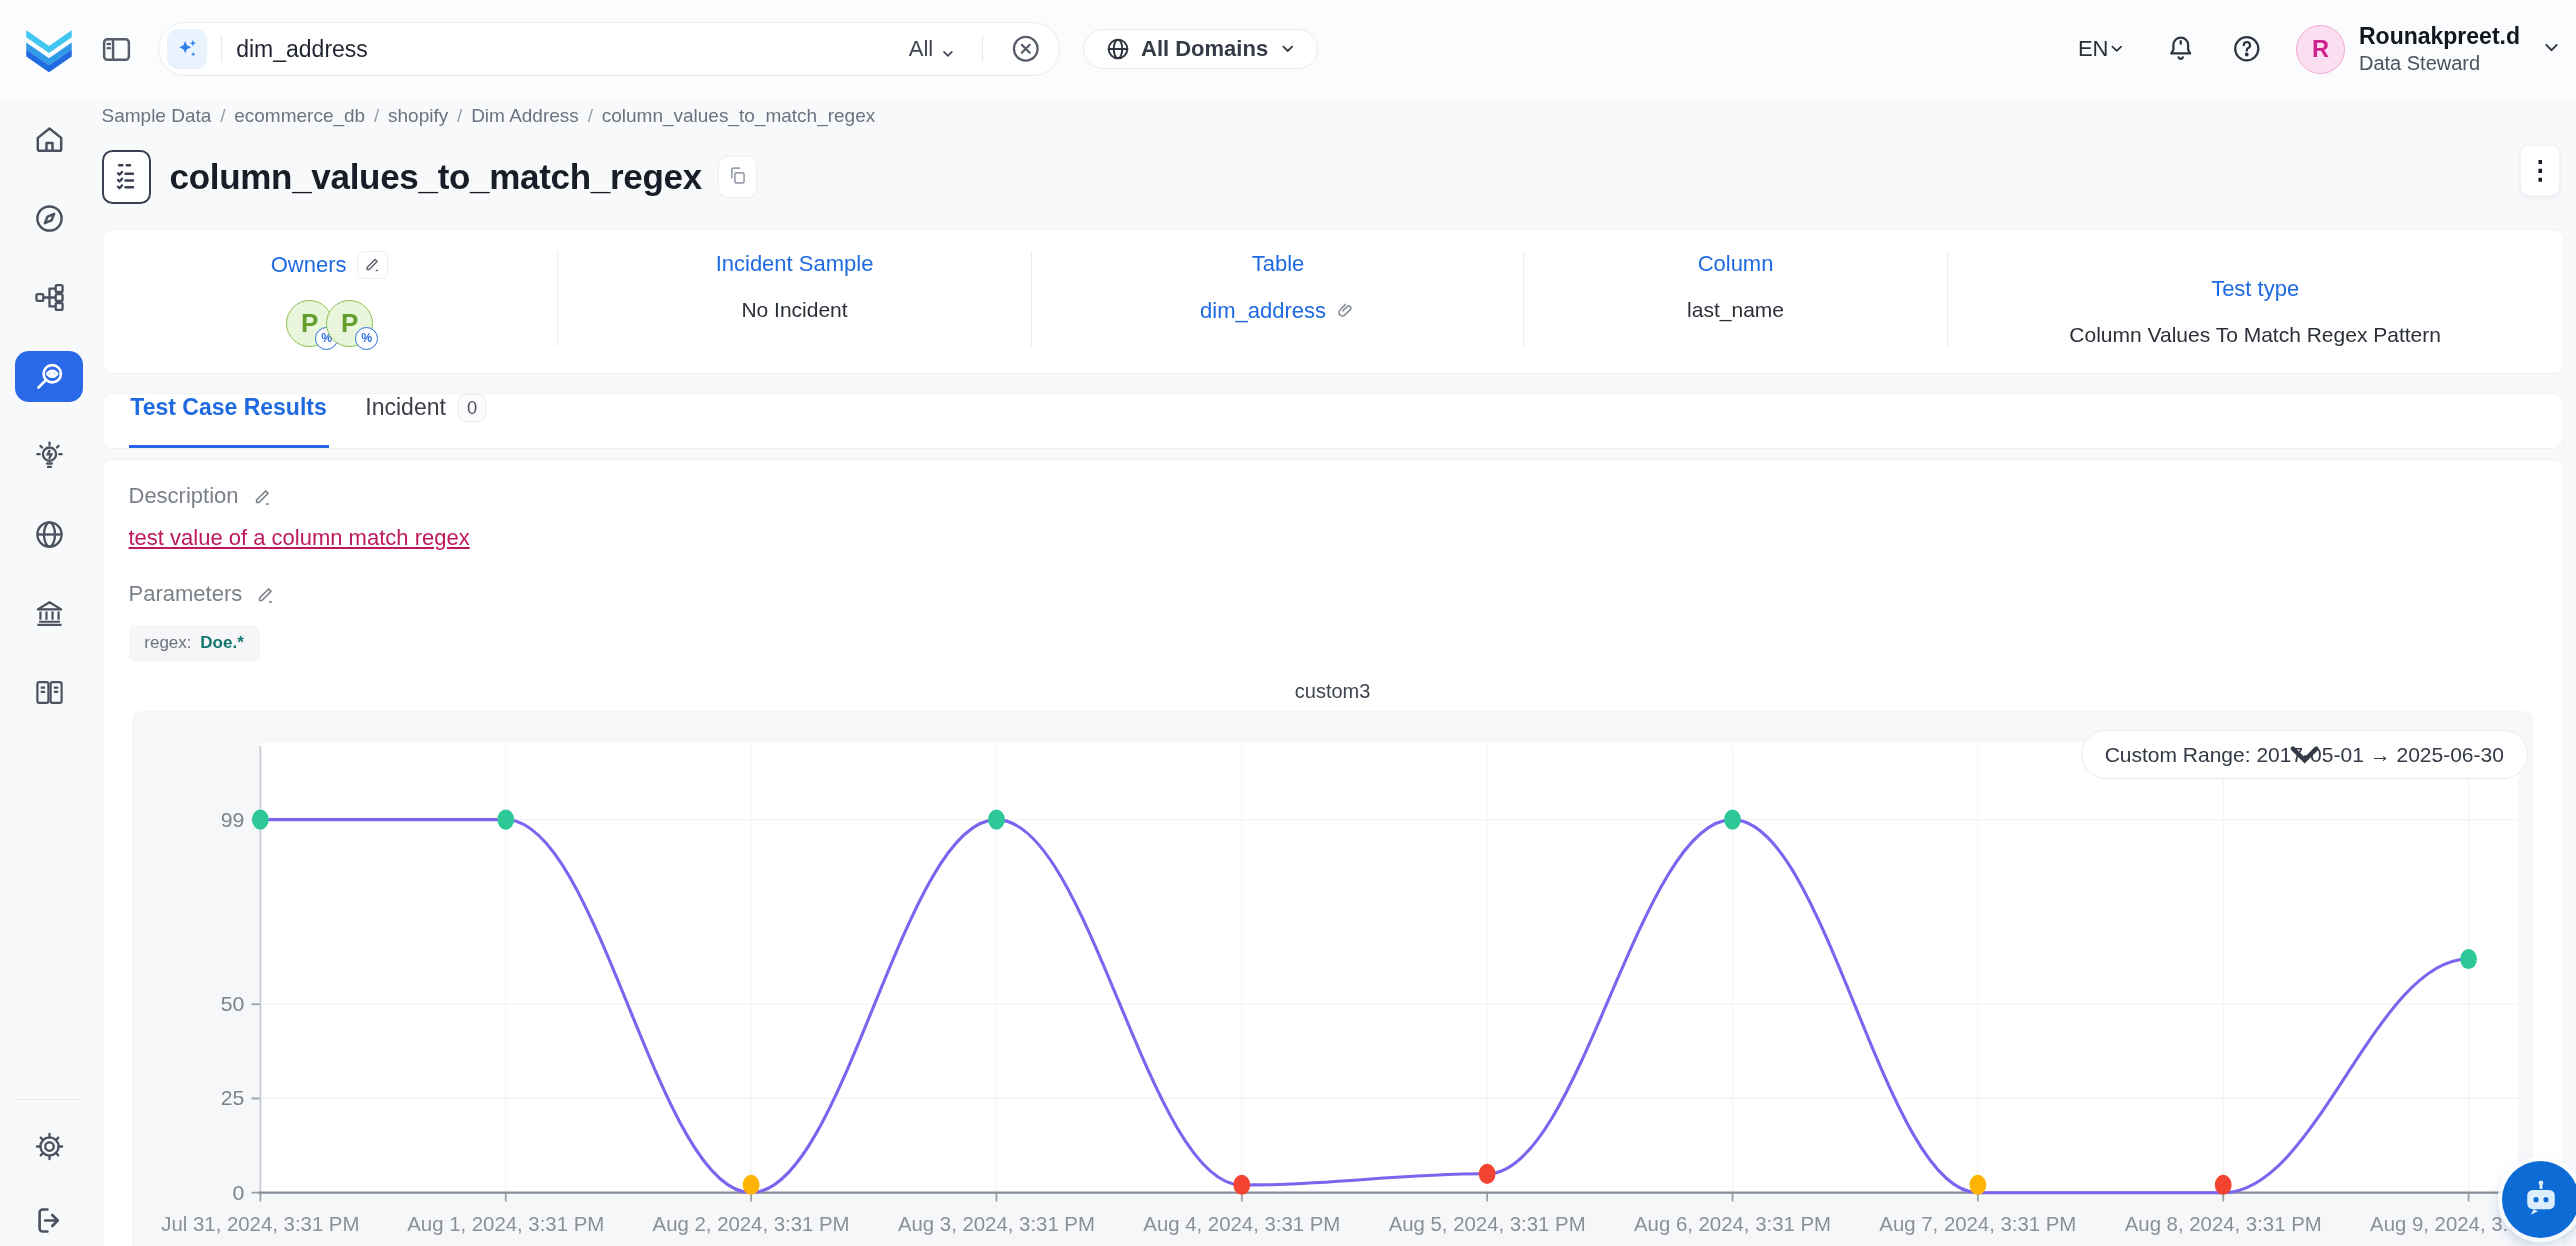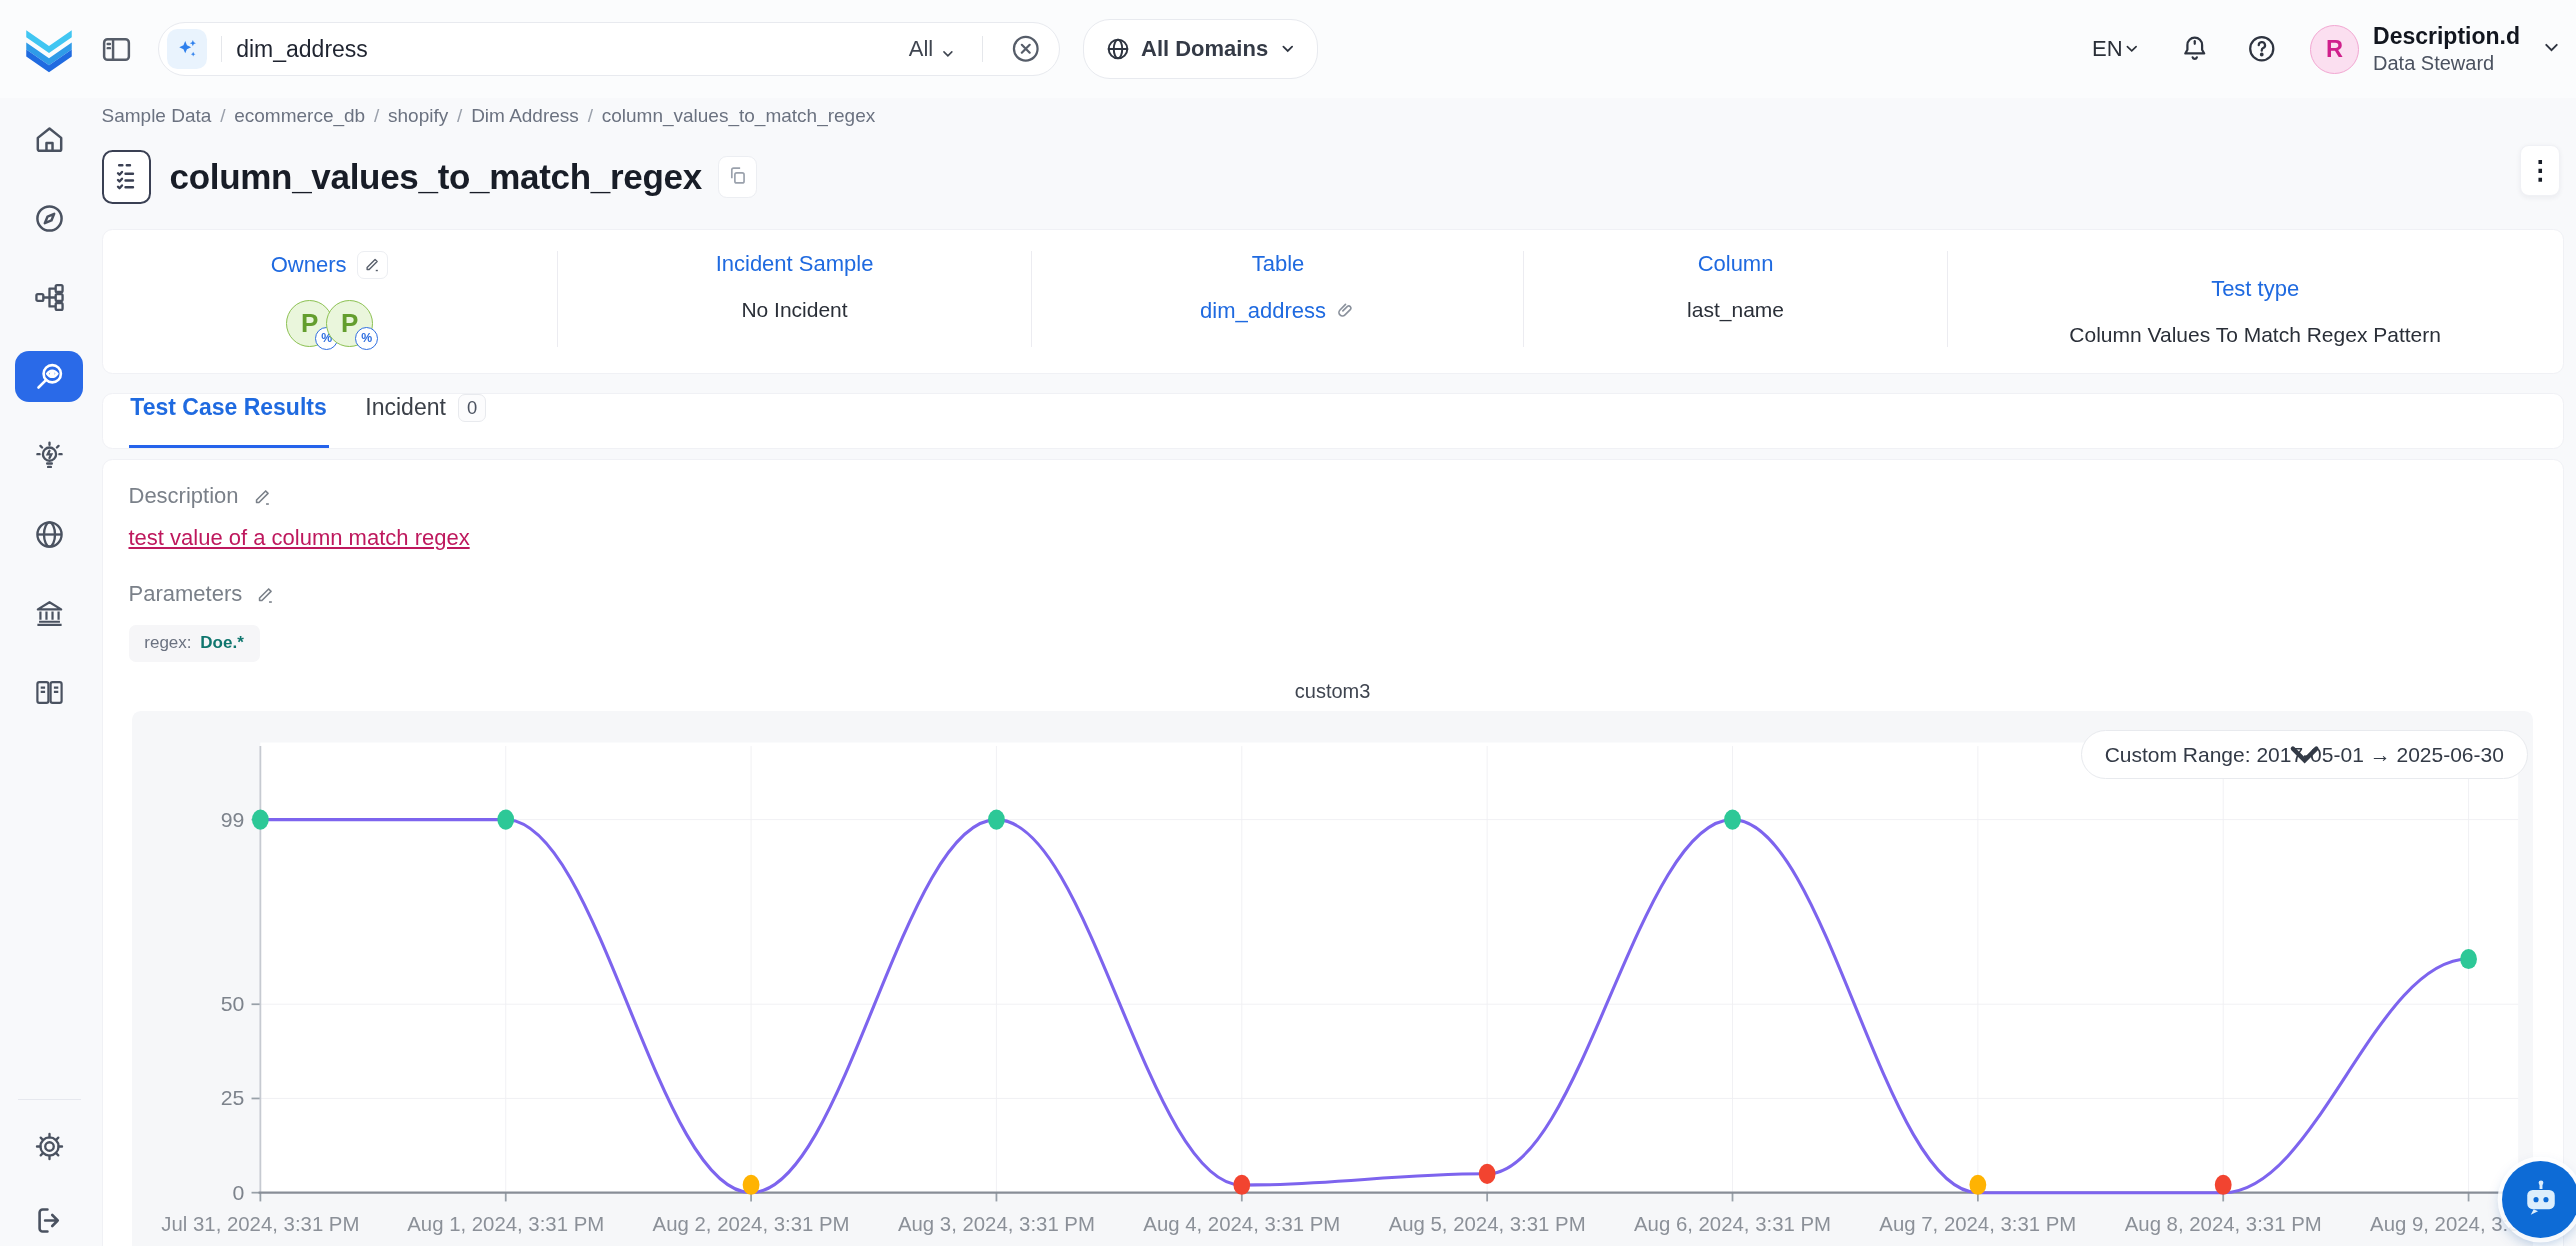--- a/index.html
+++ b/index.html
@@ -11,21 +11,21 @@
   .topbar { position:absolute; top:0; left:0; right:0; height:98px; display:flex; align-items:center; padding-left:21px; background:#fbfcfd; }
   .logo { width:56px; height:49px; margin-right:23px; flex:none; }
   .icon-btn { background:none; border:none; cursor:pointer; color:#565d69; display:flex; align-items:center; justify-content:center; }
   .collapse-btn { margin-right:24.5px; }
   .searchbar { width:902px; height:54px; background:#fff; border:0.9px solid #e8eaef; border-radius:27px; display:flex; align-items:center; padding:0 17.5px 0 8.8px; }
   .spark-box { width:40px; height:40px; border-radius:10.5px; background:#e9f3fd; display:flex; align-items:center; justify-content:center; flex:none; }
   .vdiv { width:0.9px; height:26px; background:#e5e7eb; margin:0 14px; flex:none; }
   .search-value { font-size:23px; color:#1f2430; flex:1 1 auto; white-space:nowrap; overflow:hidden; }
   .search-right { display:flex; align-items:center; gap:12.3px; color:#3f4550; }
   .filter-all { display:flex; align-items:flex-end; gap:7px; font-size:22px; color:#3f4550; background:none; border:none; cursor:pointer; }
-  .domains-btn { margin-left:23px; height:60px; border-radius:27px; background:#fff; border:0.9px solid #e8eaef; display:flex; align-items:center; gap:10.5px; padding:0 21px; font-size:22px; font-weight:600; color:#343a46; cursor:pointer; }
+  .domains-btn { margin-left:23px; height:40px; border-radius:27px; background:#fff; border:0.9px solid #e8eaef; display:flex; align-items:center; gap:10.5px; padding:0 21px; font-size:22px; font-weight:600; color:#343a46; cursor:pointer; }
   .top-spacer { flex:1 1 auto; }
   .lang-btn { display:flex; align-items:center; font-size:22px; color:#2a2f38; margin-right:39px; background:none; border:none; cursor:pointer; }
   .bell-btn { margin-right:35px; color:#2e3440; }
   .help-btn { margin-right:33px; color:#2e3440; }
   .userchip { display:flex; align-items:center; gap:14px; }
   .avatar { width:49px; height:49px; border-radius:50%; background:#fbdff0; border:1.8px solid #f2a7d2; color:#d0208c; font-size:23.6px; font-weight:700; display:flex; align-items:center; justify-content:center; }
   .user-name { font-size:23px; font-weight:700; color:#12161f; line-height:1.2; }
   .user-role { font-size:20px; color:#4b5260; line-height:1.2; }
   .user-caret { margin:0 14px 0 21px; color:#2e3440; }
 
@@ -157,21 +157,21 @@
     <button class="icon-btn help-btn">
       <svg width="31.5" height="31.5" viewBox="0 0 24 24" fill="none" stroke="currentColor" stroke-width="1.7" stroke-linecap="round">
         <circle cx="12" cy="12" r="8.8"></circle>
           <path d="M9.7 9.3a2.4 2.4 0 1 1 3.4 2.2c-.8.4-1.1.9-1.1 1.7v.3"></path>
           <circle cx="12" cy="16.4" r="0.6" fill="currentColor"></circle>
       </svg>
     </button>
     <div class="userchip">
       <div class="avatar">R</div>
       <div>
-        <div class="user-name">Description.d</div>
+        <div class="user-name">Rounakpreet.d</div>
         <div class="user-role">Data Steward</div>
       </div>
     </div>
     <span class="user-caret">
       <svg width="21" height="21" viewBox="0 0 24 24" fill="none" stroke="currentColor" stroke-width="2.2" stroke-linecap="round">
           <path d="M6 9l6 6 6-6"></path>
         </svg>
     </span>
   </header>
 

